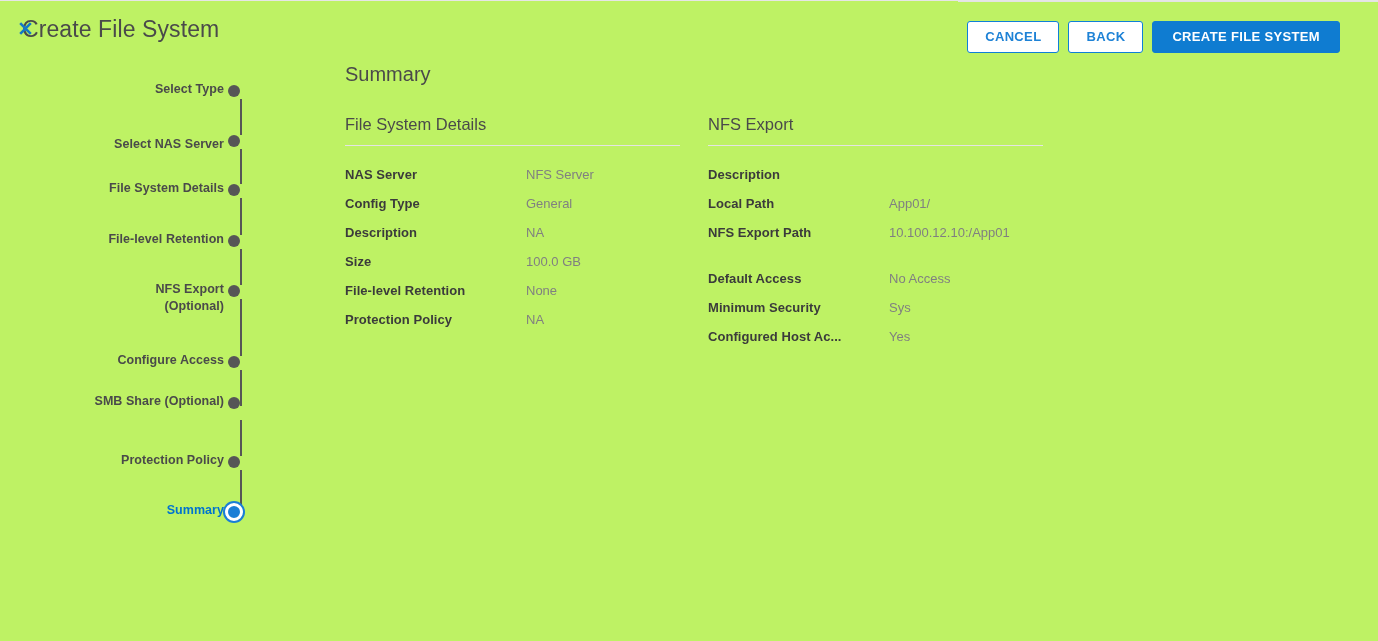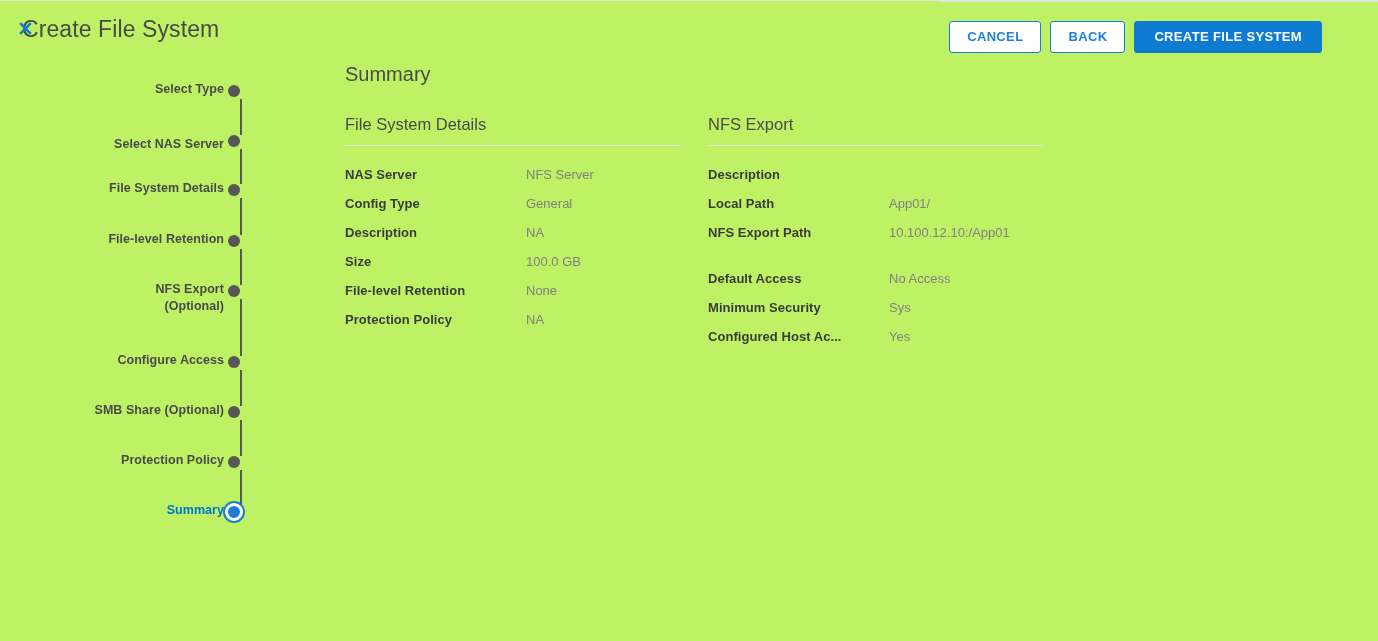--- a/index.html
+++ b/index.html
@@ -174,21 +174,21 @@
     white-space: nowrap;
   }
 
   
   .wiz-footer {
     flex: 0 0 87px;
     border-top: 1px solid #e4e4e4;
     display: flex;
     align-items: flex-start;
     justify-content: flex-end;
-    padding: 19px 56px 0 0;
+    padding: 19px 38px 0 0;
     box-sizing: border-box;
   }
   .btn {
     font-family: "Liberation Sans", sans-serif;
     font-size: 13px;
     font-weight: 700;
     letter-spacing: .35px;
     height: 32px;
     line-height: 30px;
     padding: 0 17px;
@@ -251,21 +251,21 @@
           <div class="step-label">NFS Export
 (Optional)</div>
           <span class="step-dot"></span>
         </div>
         <div class="step-line" style="top: 298px; height: 57px;"></div>
         <div class="step" style="top: 353px;">
           <div class="step-label">Configure Access</div>
           <span class="step-dot"></span>
         </div>
         <div class="step-line" style="top: 369px; height: 36px;"></div>
-        <div class="step" style="top: 403px;">
+        <div class="step" style="top: 394px;">
           <div class="step-label">SMB Share (Optional)</div>
           <span class="step-dot"></span>
         </div>
         <div class="step-line" style="top: 419px; height: 36px;"></div>
         <div class="step" style="top: 453px;">
           <div class="step-label">Protection Policy</div>
           <span class="step-dot"></span>
         </div>
         <div class="step-line" style="top: 469px; height: 36px;"></div>
         <div class="step active" style="top: 503px;">

